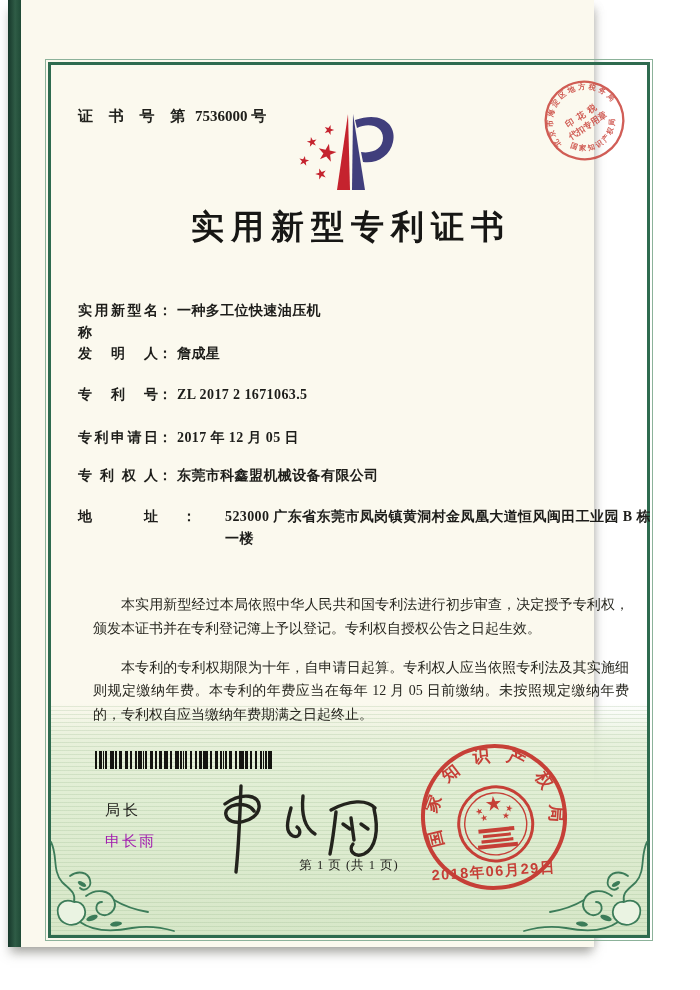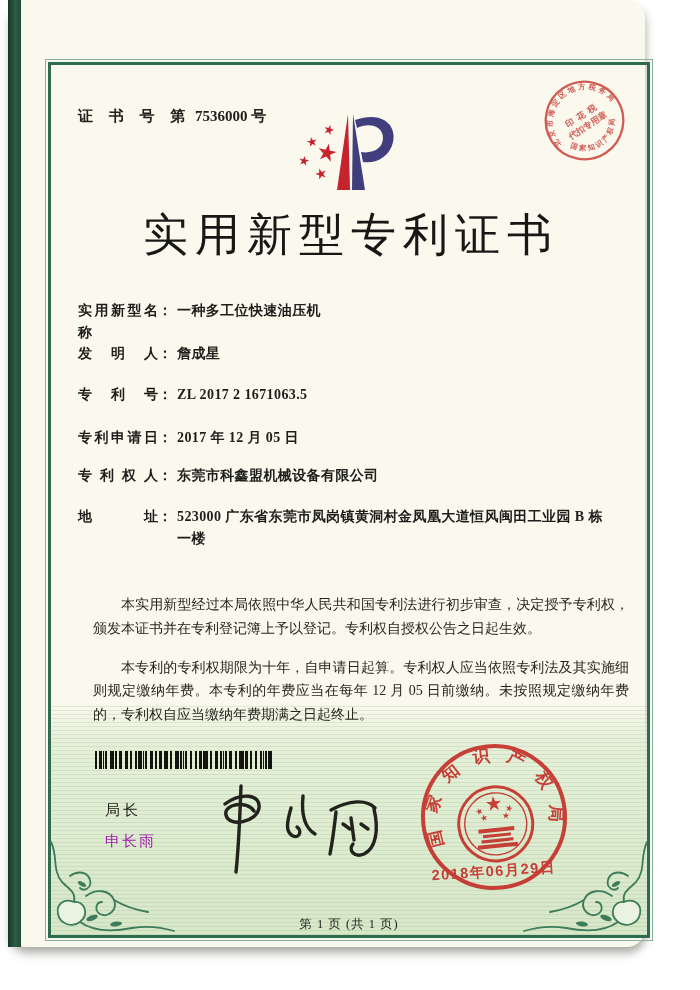--- a/index.html
+++ b/index.html
@@ -1,49 +1,49 @@
 <!DOCTYPE html>
 <html><head>
 <meta charset="utf-8">
 <style>
   html,body{margin:0;padding:0;background:#ffffff;}
   .stage{position:relative;width:700px;height:990px;background:#ffffff;overflow:hidden;
          font-family:"Liberation Serif","DejaVu Serif",serif;}
   
-  .cert{position:absolute;left:8px;top:0;width:637px;height:947px;background:#fbf9ee;
-        box-shadow:0 8px 10px -2px rgba(100,100,92,.5), 6px 4px 8px -4px rgba(120,120,110,.25);border-radius:18px;}
+  .cert{position:absolute;left:8px;top:0;width:586px;height:947px;background:#fbf9ee;
+        box-shadow:0 8px 10px -2px rgba(100,100,92,.5), 6px 4px 8px -4px rgba(120,120,110,.25);}
   .spine{position:absolute;left:0;top:0;bottom:0;width:13px;
          background:linear-gradient(90deg,#16372a,#2f5c46 55%,#1f4a36);}
   .frame{position:absolute;left:40px;top:62px;width:596px;height:870px;
          border:3px solid #2e6b4f;outline:1px solid #8cb29a;outline-offset:2px;}
   .greenband{position:absolute;left:0;right:0;bottom:0;height:232px;
      background:
        repeating-linear-gradient(0deg, rgba(140,175,130,.22) 0 1px, rgba(255,255,255,0) 1px 4px),
        linear-gradient(180deg, rgba(226,238,213,0) 0%, rgba(226,238,213,.8) 16%, #e1eed4 38%, #d7e7c8 100%);}
   .certno{position:absolute;left:70px;top:107px;font-size:15px;font-weight:600;color:#20201c;}
   .certno .sp{letter-spacing:6px;}
   .title{position:absolute;left:13px;top:205px;width:660px;text-align:center;
-         font-size:45px;font-weight:400;letter-spacing:7px;color:#171715;}
+         font-size:33px;font-weight:700;letter-spacing:7px;color:#171715;}
   .frow{position:absolute;left:70px;font-size:14px;font-weight:700;color:#1d1d1a;display:flex;line-height:1.55;}
   .flabel{display:inline-block;width:80px;text-align:justify;text-align-last:justify;}
   .fcolon{margin-right:5px;}
   .fvalue{letter-spacing:.4px;}
   .addr .fvalue{width:432px;}
   .grantrow{width:540px;}
   .grant-no-group{position:absolute;left:277px;top:0;white-space:nowrap;}
   .paras{position:absolute;left:70px;top:578px;width:566px;}
   .paras p{margin:15px;text-indent:2em;font-size:14px;line-height:1.7;text-align:justify;color:#26261f;}
   .barcode{position:absolute;left:87px;top:751px;width:180px;height:18px;
      background:
        repeating-linear-gradient(90deg,#14140f 0 2px,transparent 2px 5px),
        repeating-linear-gradient(90deg,#14140f 0 1px,transparent 1px 8px),
        repeating-linear-gradient(90deg,transparent 0 4px,#14140f 4px 6px,transparent 6px 13px);}
   .signer-title{position:absolute;left:97px;top:801px;font-size:15px;letter-spacing:3px;color:#20201c;}
   .signer-name{position:absolute;left:97px;top:832px;font-size:15px;letter-spacing:2px;color:#a21caf;}
-  .footer{position:absolute;left:40px;top:916px;width:602px;text-align:center;
+  .footer{position:absolute;left:40px;top:857px;width:602px;text-align:center;
           font-size:12.5px;letter-spacing:1px;color:#23231f;}
   svg{display:block;}
   .abs{position:absolute;}
 </style>
 </head>
 <body>
 
 <div class="stage">
   <div class="cert">
     <div class="spine"></div>
@@ -142,21 +142,21 @@
     <div class="frow" style="top:427px;">
       <span class="flabel">专利申请日</span>
         <span class="fcolon">：</span>
       <span class="fvalue">2017 年 12 月 05 日</span>
     </div>
     <div class="frow" style="top:465px;">
       <span class="flabel">专利权人</span>
         <span class="fcolon">：</span>
       <span class="fvalue">东莞市科鑫盟机械设备有限公司</span>
     </div>
-    <div class="frow addr" style="top:506px;">
+    <div class="frow addr" style="top:506px;gap:24px;">
       <span class="flabel">地址</span>
         <span class="fcolon">：</span>
       <span class="fvalue">523000 广东省东莞市凤岗镇黄洞村金凤凰大道恒风闽田工业园 B 栋一楼</span>
     </div>
 
     <div class="paras">
       <p>本实用新型经过本局依照中华人民共和国专利法进行初步审查，决定授予专利权，颁发本证书并在专利登记簿上予以登记。专利权自授权公告之日起生效。</p>
       <p>本专利的专利权期限为十年，自申请日起算。专利权人应当依照专利法及其实施细则规定缴纳年费。本专利的年费应当在每年 12 月 05 日前缴纳。未按照规定缴纳年费的，专利权自应当缴纳年费期满之日起终止。</p>
     </div>
 

